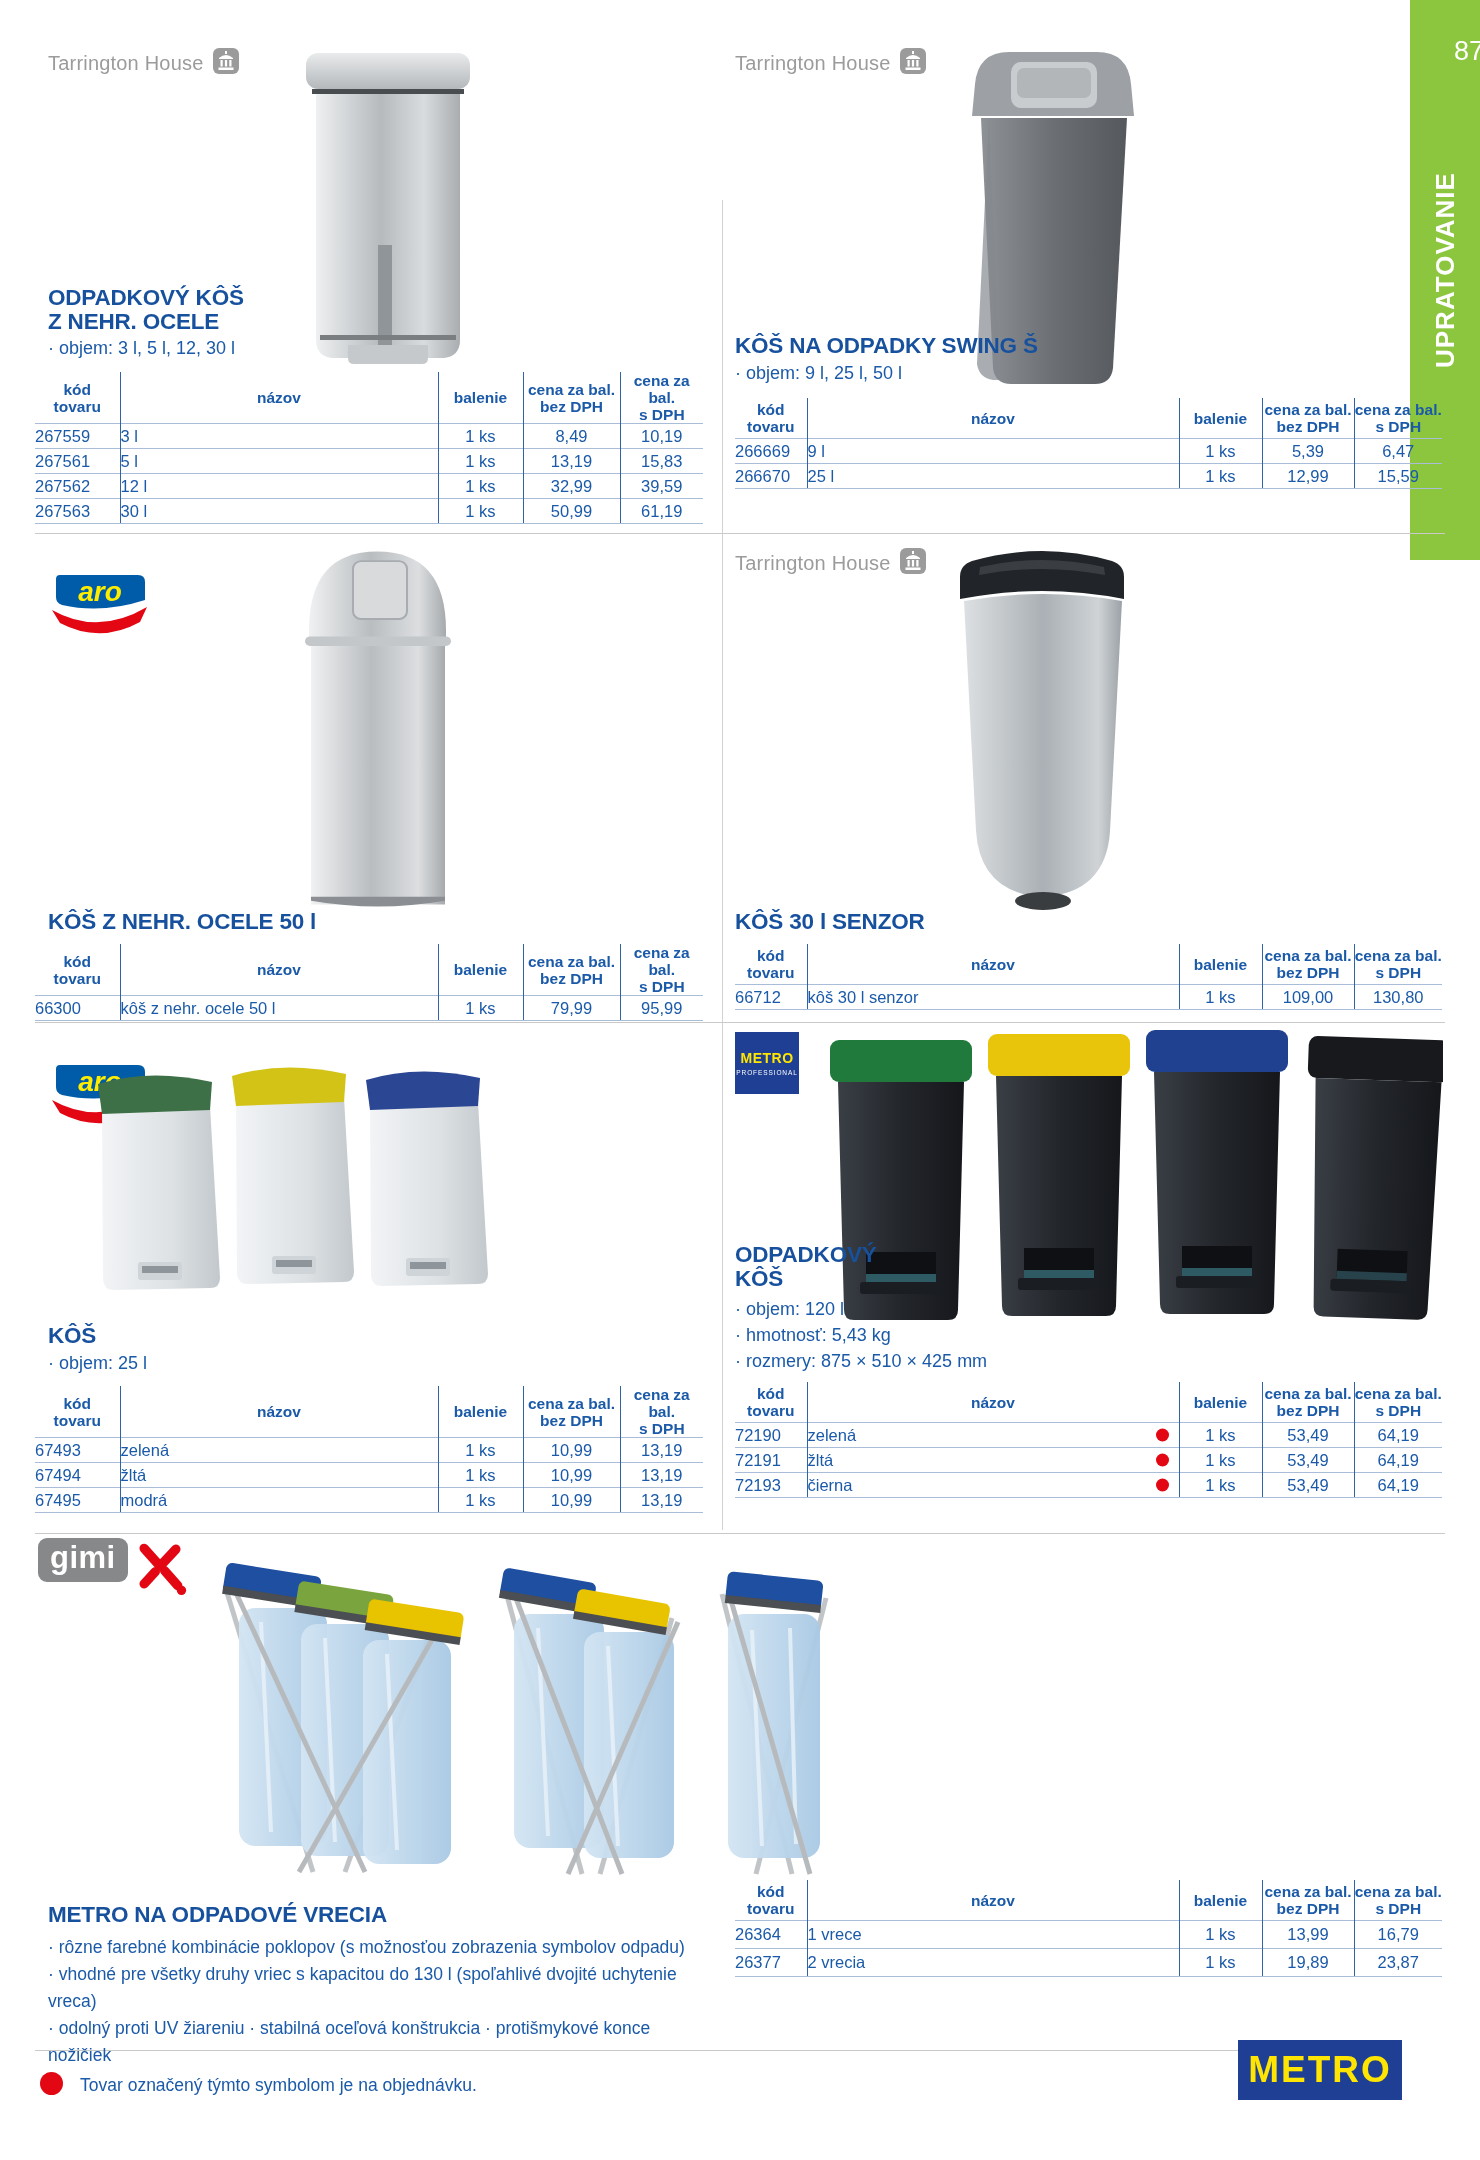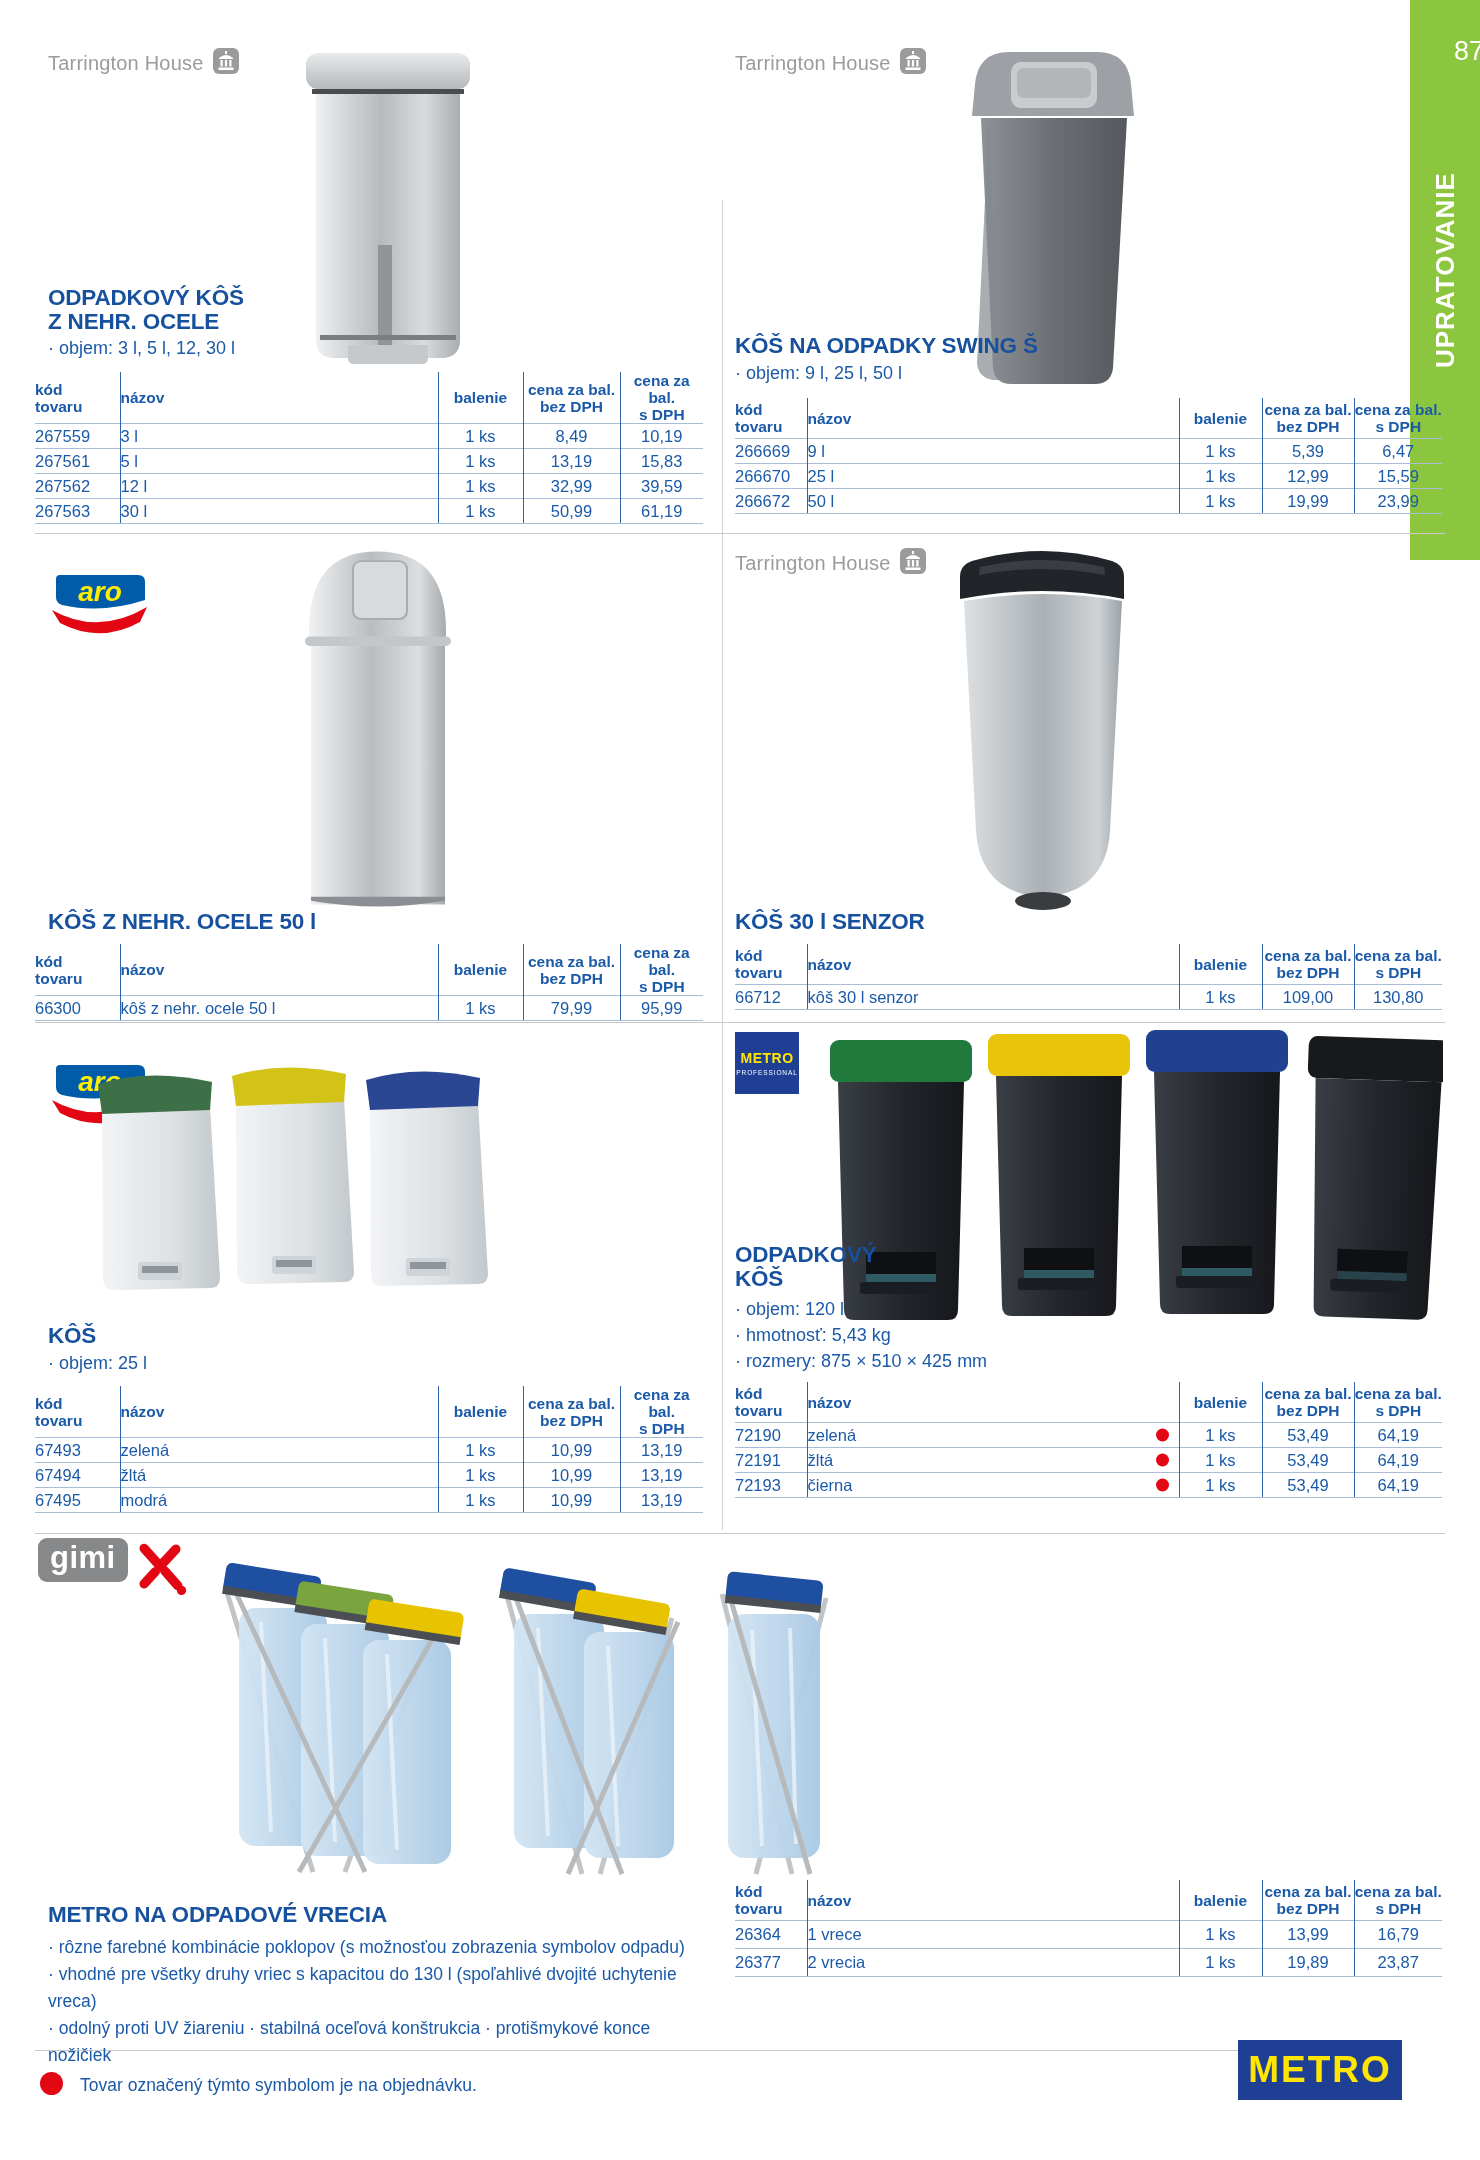--- a/index.html
+++ b/index.html
@@ -26,21 +26,21 @@
   .gimi-box{background:#87888A;border-radius:9px;color:#fff;font-weight:bold;font-size:31px;padding:2px 12px 6px 12px;letter-spacing:0.5px;}
 
   
   .h1{position:absolute;font-weight:bold;color:#17519E;font-size:22.5px;line-height:24px;letter-spacing:-0.2px;}
   .spec{position:absolute;color:#1B5AA8;font-size:18px;line-height:26px;}
   .bullets{position:absolute;color:#1B5AA8;font-size:17.5px;line-height:27px;}
 
   
   table.pt{position:absolute;border-collapse:collapse;table-layout:fixed;}
   .pt th,.pt td{padding:0;margin:0;}
-  .pt th{height:40px;font-size:15.5px;font-weight:bold;color:#1B5AA8;line-height:17px;vertical-align:middle;}
+  .pt th{height:40px;font-size:15.5px;font-weight:bold;color:#1B5AA8;line-height:17px;vertical-align:middle;text-align:center;}
   .pt td{height:24px;font-size:16.5px;color:#1B5AA8;vertical-align:middle;position:relative;}
   .pt th:nth-child(n+2),.pt td:nth-child(n+2){border-left:1.5px solid #2E63A8;}
   .pt tbody td{border-top:1px solid #A9BDD8;}
   .pt tbody tr:last-child td{border-bottom:1px solid #A9BDD8;}
   .col-code{text-align:left;padding-left:14px;}
   .col-name{text-align:left;padding-left:9px;}
   .col-pack,.col-net,.col-gross{text-align:center;}
   .rows-tall td{height:27px;}
   .order-dot{position:absolute;right:10px;top:50%;transform:translateY(-50%);width:13px;height:13px;border-radius:50%;background:#E30613;display:inline-block;}
 
@@ -217,27 +217,20 @@
           <td class="col-net">5,39</td>
           <td class="col-gross">6,47</td>
         </tr>
       <tr>
           <td class="col-code">266670</td>
           <td class="col-name">25 l</td>
           <td class="col-pack">1 ks</td>
           <td class="col-net">12,99</td>
           <td class="col-gross">15,59</td>
         </tr>
-      <tr>
-          <td class="col-code">266672</td>
-          <td class="col-name">50 l</td>
-          <td class="col-pack">1 ks</td>
-          <td class="col-net">19,99</td>
-          <td class="col-gross">23,99</td>
-        </tr>
     </tbody>
   </table>
 
   <div class="brand-aro" style="left:50px;top:543px">
     <svg width="100" height="64" viewBox="0 0 100 64">
       <path d="M10,1 H88 Q95,1 95,8 V26 Q52,40 12,31 Q6,29 6,23 V5 Q6,1 10,1 Z" fill="#005CA9"></path>
       <text x="50" y="27" font-family="Liberation Sans, sans-serif" font-size="28" font-weight="bold" font-style="italic" fill="#FFED00" text-anchor="middle">aro</text>
       <path d="M2,36 Q48,62 97,33 L90,48 Q50,70 10,49 Z" fill="#E30613"></path>
     </svg>
   </div>

